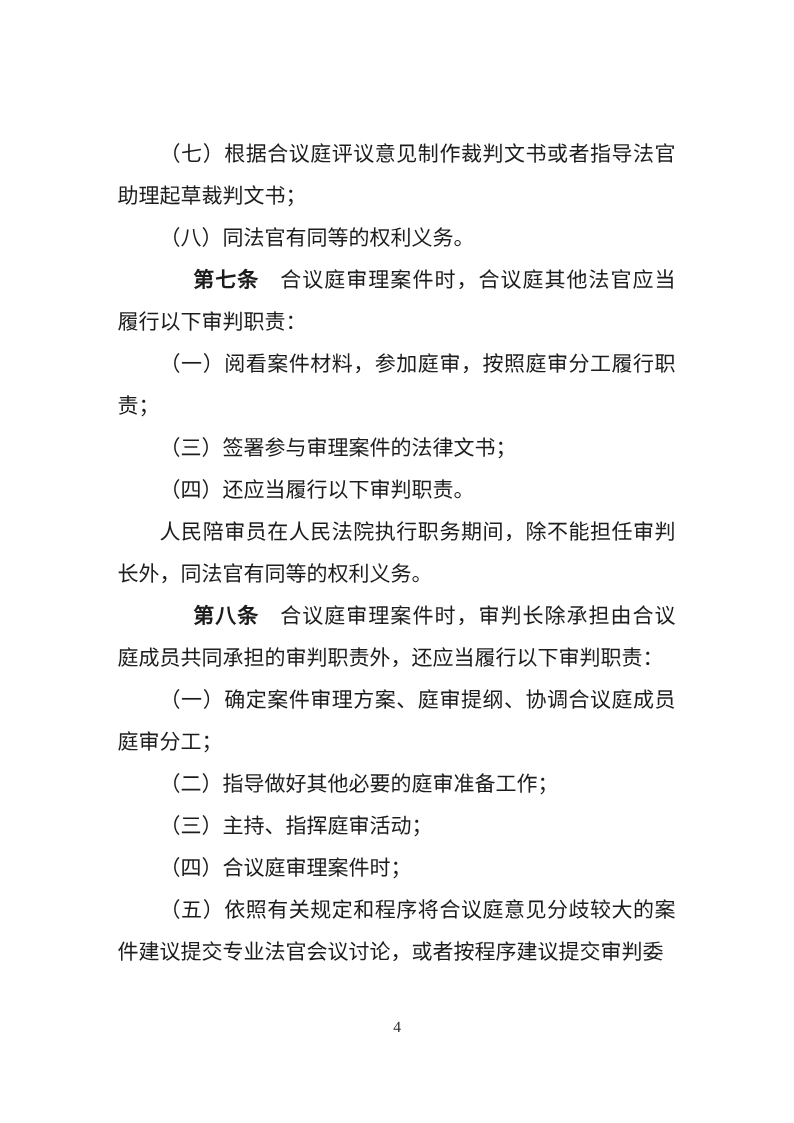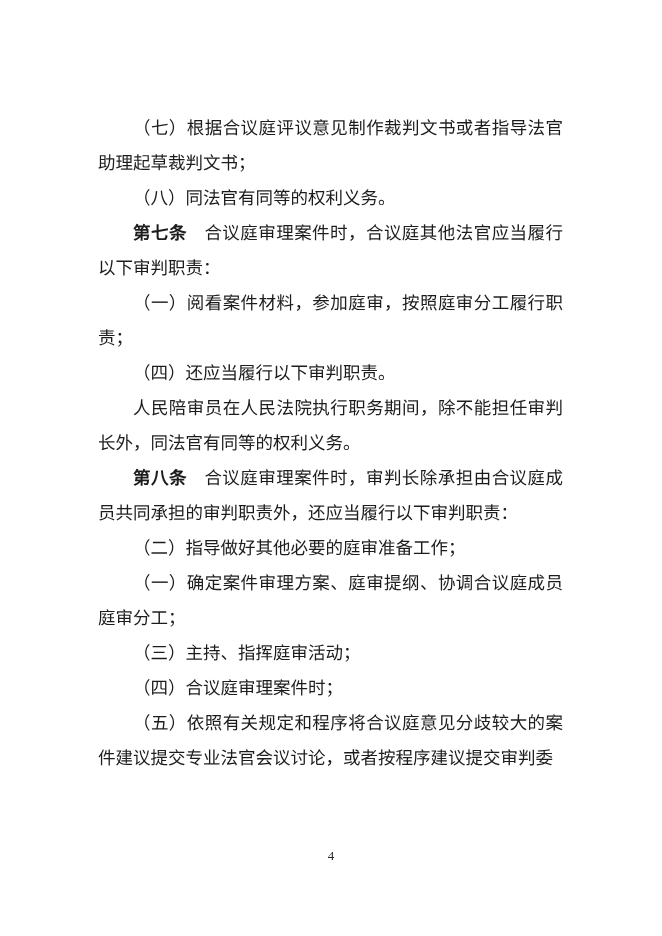--- a/index.html
+++ b/index.html
@@ -29,20 +29,21 @@
   p.para {
     margin: 0;
     padding: 0;
     text-indent: 2em;
     word-break: break-all;
     overflow-wrap: anywhere;
   }
   .article-term {
     font-weight: bold;
     margin-right: 1em;
+    margin-left: 28px;
   }
   .page-footer {
     position: absolute;
     top: 845px;
     left: 0;
     width: 662px;
     text-align: center;
     font-size: 13px;
     line-height: 22px;
     color: #2a2a2a;
@@ -56,30 +57,31 @@
   <main class="body-text">
     <p class="para"><span>（七）根据合议庭评议意见制作裁判文书或者指导法官助理起草裁判文书；</span></p>
 
     <p class="para"><span>（八）同法官有同等的权利义务。</span></p>
 
     <p class="para"><span class="article-term">第七条</span><span>合议庭审理案件时，合议庭其他法官应当履行以下审判职责：</span></p>
 
     <p class="para"><span>（一）阅看案件材料，参加庭审，按照庭审分工履行职责；</span></p>
 
 
+    <p class="para"><span>（三）签署参与审理案件的法律文书；</span></p>
 
     <p class="para"><span>（四）还应当履行以下审判职责。</span></p>
 
     <p class="para"><span>人民陪审员在人民法院执行职务期间，除不能担任审判长外，同法官有同等的权利义务。</span></p>
 
     <p class="para"><span class="article-term">第八条</span><span>合议庭审理案件时，审判长除承担由合议庭成员共同承担的审判职责外，还应当履行以下审判职责：</span></p>
 
+    <p class="para"><span>（一）确定案件审理方案、庭审提纲、协调合议庭成员庭审分工；</span></p>
+
     <p class="para"><span>（二）指导做好其他必要的庭审准备工作；</span></p>
-
-    <p class="para"><span>（一）确定案件审理方案、庭审提纲、协调合议庭成员庭审分工；</span></p>
 
     <p class="para"><span>（三）主持、指挥庭审活动；</span></p>
 
     <p class="para"><span>（四）合议庭审理案件时；</span></p>
 
     <p class="para"><span>（五）依照有关规定和程序将合议庭意见分歧较大的案件建议提交专业法官会议讨论，或者按程序建议提交审判委</span></p>
   </main>
 
   <footer class="page-footer">
     <span>4</span>

